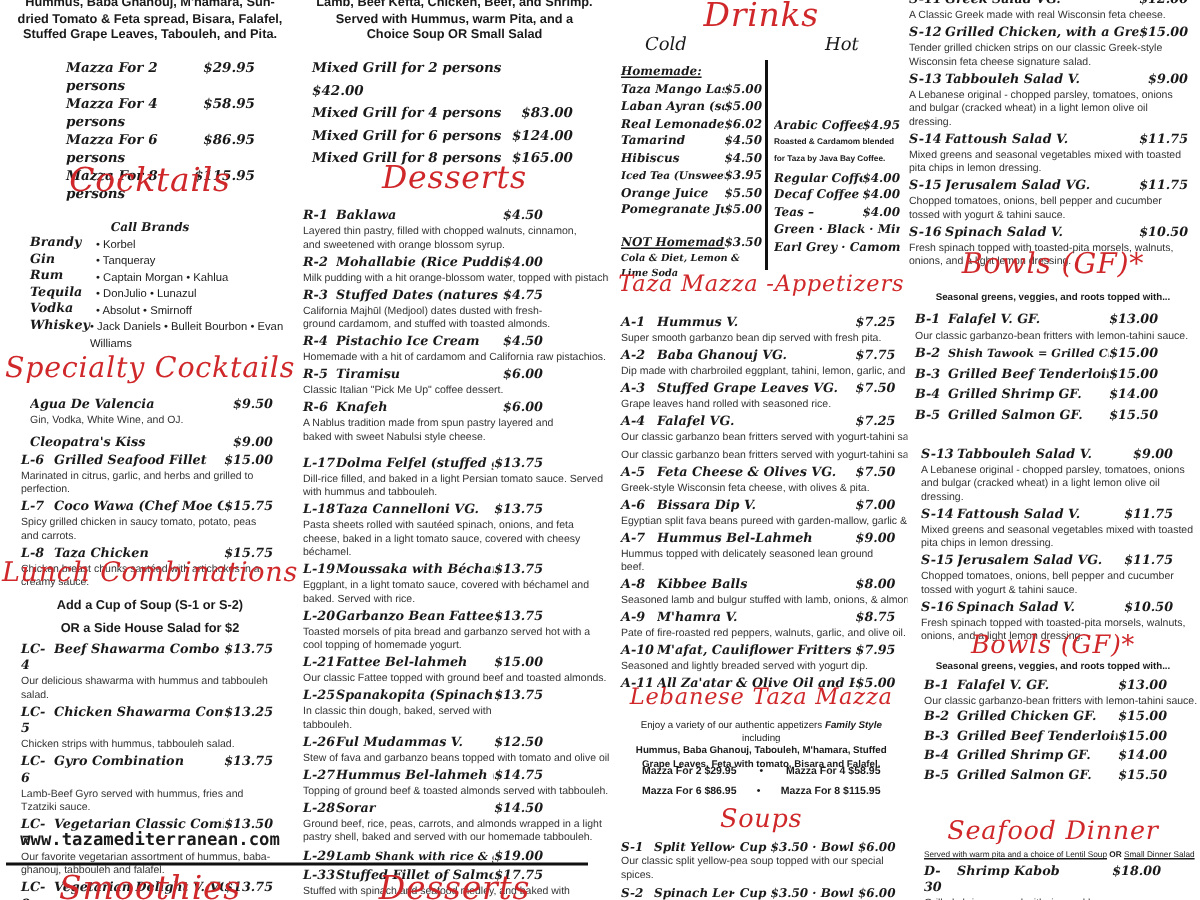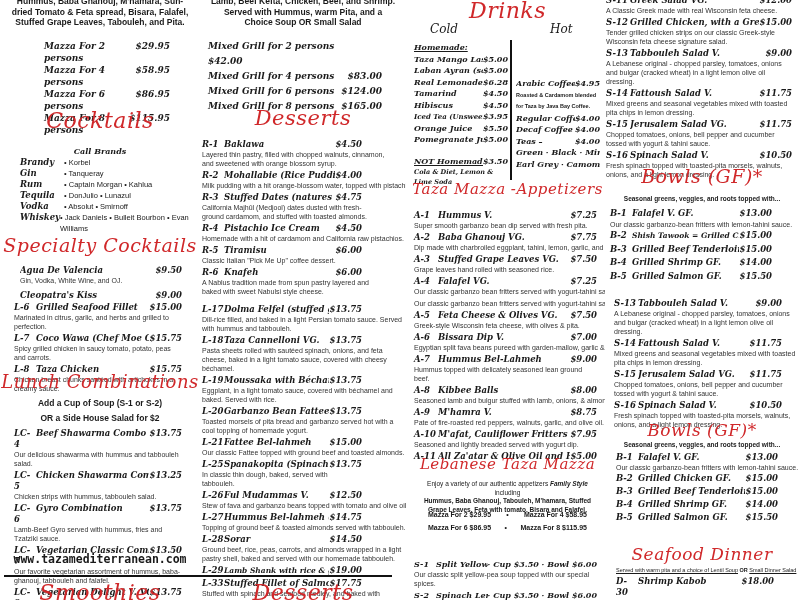--- a/index.html
+++ b/index.html
@@ -360,21 +360,21 @@
     <div class="drink-row script">
         <span class="nm">Taza Mango Lassie</span>
         <span>$5.00</span>
       </div>
     <div class="drink-row script">
         <span class="nm">Laban Ayran (savory)</span>
         <span>$5.00</span>
       </div>
     <div class="drink-row script">
         <span class="nm">Real Lemonade,</span>
-        <span>$6.28</span>
+        <span>$6.02</span>
       </div>
     <div class="drink-row script">
         <span class="nm">Tamarind</span>
         <span>$4.50</span>
       </div>
     <div class="drink-row script">
         <span class="nm">Hibiscus</span>
         <span>$4.50</span>
       </div>
     <div class="drink-row script">
@@ -528,20 +528,21 @@
         <span>•</span>
         <span>Mazza For 4 $58.95</span>
       </div>
     <div style="display:flex; justify-content:space-between;">
         <span>Mazza For 6 $86.95</span>
         <span>•</span>
         <span>Mazza For 8 $115.95</span>
       </div>
   </div>
 
+  <div class="abs h-red" style="top:536px; font-size:17px;">Soups</div>
   <div class="abs" style="top:559px; left:4px; right:8px;">
     <div class="item">
         <div class="row script" style="font-size:8px;"><span class="code">S-1</span><span class="name">Split Yellow Pea  V.</span><span>· Cup $3.50</span>&nbsp;<span>· Bowl  $6.00</span></div>
         <div class="desc">Our classic split yellow-pea soup topped with our special spices.</div>
       </div>
     <div class="item">
         <div class="row script" style="font-size:8px;"><span class="code">S-2</span><span class="name">Spinach Lentil  V.</span><span>· Cup $3.50</span>&nbsp;<span>· Bowl  $6.00</span></div>
       </div>
   </div>
 </div>

